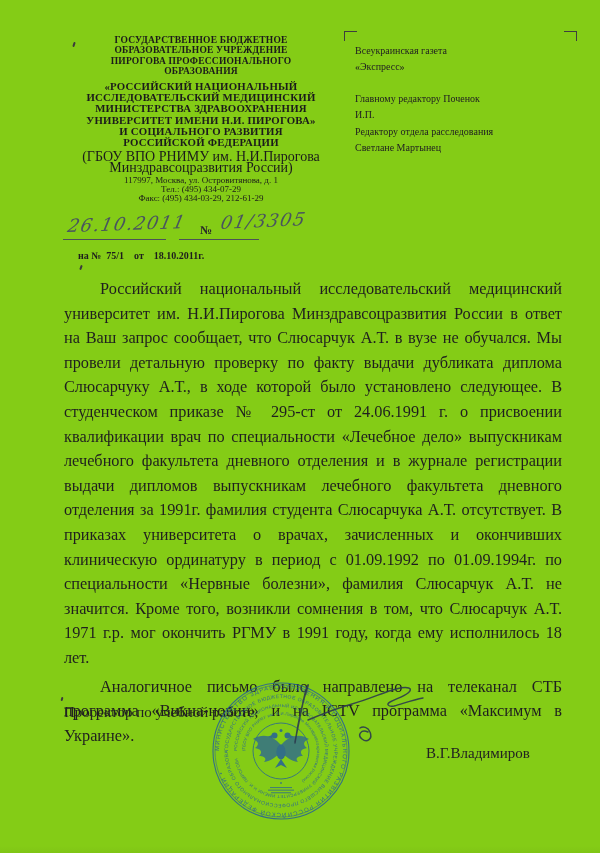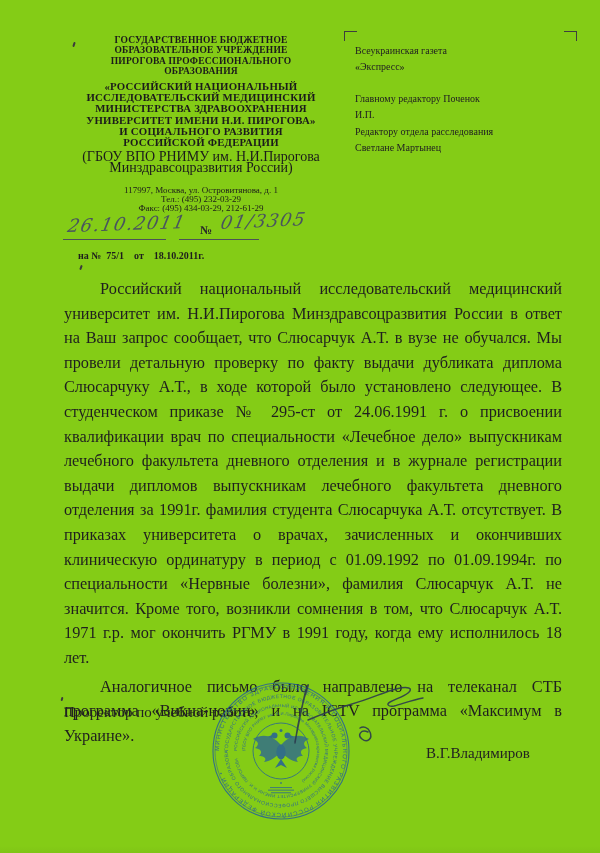--- a/index.html
+++ b/index.html
@@ -7,21 +7,21 @@
     position:relative;width:600px;height:853px;background:#84cc16;
     font-family:"Liberation Serif",serif;color:#222;overflow:hidden;
   }
   
   .letterhead{position:absolute;left:60px;top:35px;width:282px;text-align:center;color:#1b1b1b;}
   .lh-small div{font-size:9.5px;line-height:10.4px;font-weight:bold;letter-spacing:.2px;}
   .lh-main{margin-top:4px;}
   .lh-main div{font-size:10.8px;line-height:11.3px;font-weight:bold;letter-spacing:.2px;}
   .lh-short{margin-top:3px;}
   .lh-short div{font-size:14px;line-height:11px;}
-  .lh-contact{margin-top:13px;}
+  .lh-contact{margin-top:3px;}
   .lh-contact div{font-size:9px;line-height:8.9px;}
   .lh-email u{text-decoration:underline;}
   
   .corner{position:absolute;width:12px;height:9px;}
   .corner-l{left:344px;top:31px;border-left:1.3px solid #3e3e3e;border-top:1.3px solid #3e3e3e;}
   .corner-r{left:564px;top:31px;border-right:1.3px solid #3e3e3e;border-top:1.3px solid #3e3e3e;}
   .recipient{position:absolute;left:355px;top:43px;width:215px;font-size:10px;line-height:16.4px;}
   .recipient .grp2{margin-top:15px;}
   
   .hw{font-family:"DejaVu Serif",serif;font-style:italic;color:#49545f;}
@@ -68,21 +68,21 @@
       <div>УНИВЕРСИТЕТ ИМЕНИ Н.И. ПИРОГОВА»</div>
       <div>И СОЦИАЛЬНОГО РАЗВИТИЯ</div>
       <div>РОССИЙСКОЙ ФЕДЕРАЦИИ</div>
     </div>
     <div class="lh-short">
       <div>(ГБОУ ВПО РНИМУ им. Н.И.Пирогова</div>
       <div>Минздравсоцразвития России)</div>
     </div>
     <div class="lh-contact">
       <div>117997, Москва, ул. Островитянова, д. 1</div>
-      <div>Тел.: (495) 232-03-29</div>
+      <div>Тел.: (495) 434-07-29</div>
       <div>Факс: (495) 434-03-29, 212-61-29</div>
     </div>
   </div>
 
   <div class="corner corner-l"></div>
   <div class="corner corner-r"></div>
 
   <div class="recipient">
     <div>Всеукраинская газета</div>
     <div>«Экспресс»</div>

